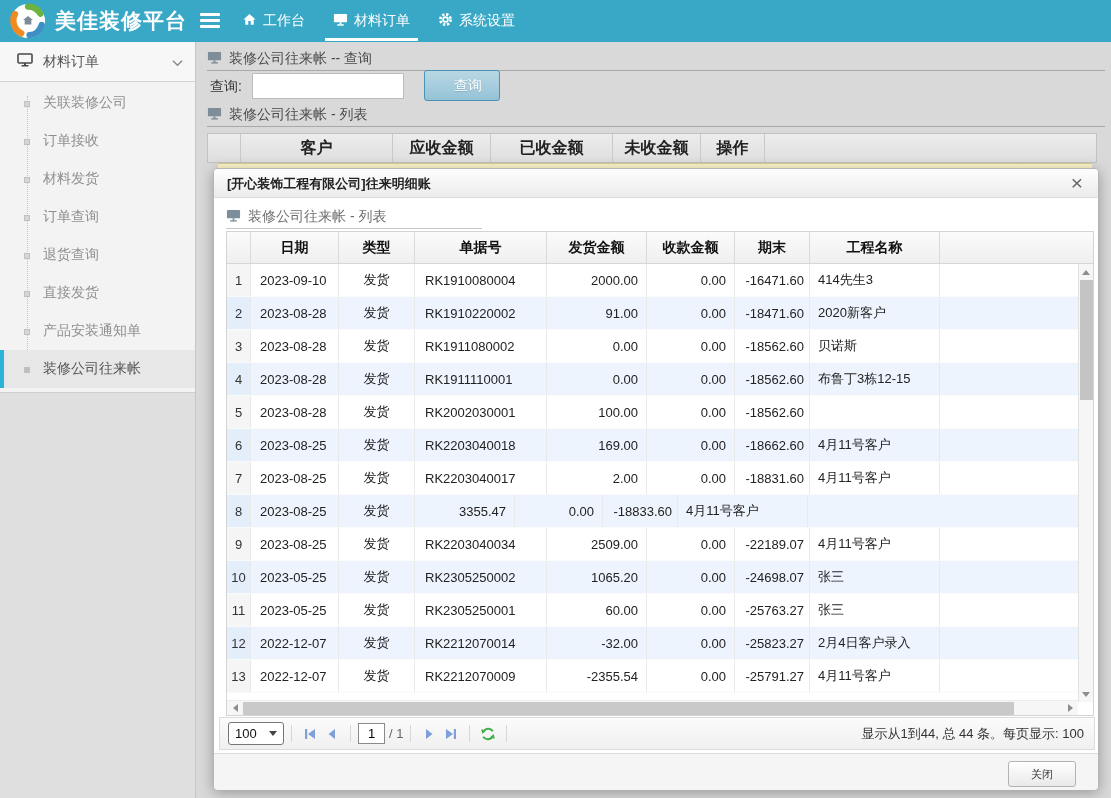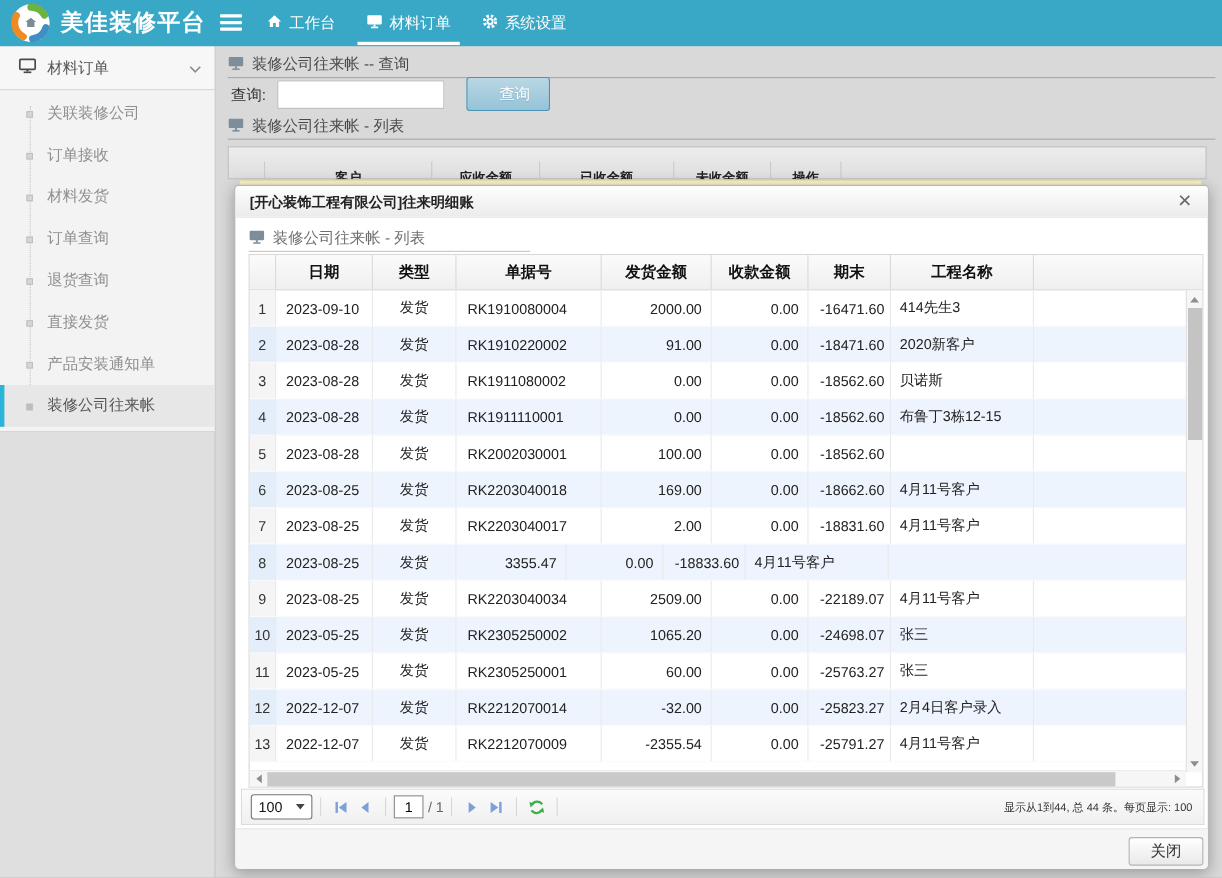--- a/index.html
+++ b/index.html
@@ -30,21 +30,21 @@
 
   
   .content { position:absolute; left:196px; top:42px; right:0; bottom:0; background:#d9d9d9; }
   .sec-head { position:absolute; left:11px; width:898px; height:24px; display:flex; align-items:center; gap:7px; color:#4a4a4a; font-size:14px; border-bottom:1px solid #a8a8a8; }
   .sec1 { top:5px; }
   .sec2 { top:61px; }
   .query-label { position:absolute; left:14px; top:36px; font-size:14px; color:#333; }
   .query-input { position:absolute; left:56px; top:31px; width:152px; height:26px; border:1px solid #bcbcbc; background:#fff; font-size:14px; padding:0 6px; }
   .query-btn { position:absolute; left:228px; top:28px; width:76px; height:31px; background:linear-gradient(#b9d7e4,#95c3d7); border:1px solid #4b93b4; border-radius:3px; color:#fff; font-size:14px; display:flex; align-items:center; justify-content:center; cursor:pointer; text-shadow:0 1px 1px rgba(0,0,0,.15);padding-left:12px; }
   .main-thead { position:absolute; left:11px; top:91px; width:890px; height:30px; display:flex; background:linear-gradient(#ededed,#dedede); border:1px solid #c2c2c2; }
-  .mcell { display:flex; align-items:center; justify-content:center; font-size:12px; font-weight:bold; color:#222; border-right:1px solid #c9c9c9; height:100%;margin-top:13px; }
+  .mcell { display:flex; align-items:center; justify-content:center; font-size:16px; font-weight:bold; color:#222; border-right:1px solid #c9c9c9; height:100%; }
   .mc0{width:33px;} .mc1{width:152px;} .mc2{width:98px;} .mc3{width:122px;} .mc4{width:88px;} .mc5{width:64px;} .mc6{flex:1; border-right:none;}
   .sel-row-strip { position:absolute; left:22px; top:121px; width:874px; height:6px; background:#fcf5ca; border-top:1px solid #d5cc90; }
 
   
   .dialog { position:absolute; left:17px; top:126px; width:886px; height:622px; background:#fff; border:1px solid #b6b6b6; border-radius:4px; box-shadow:0 3px 14px rgba(0,0,0,.3); z-index:10; }
   .dlg-titlebar { position:absolute; left:0; top:0; right:0; height:29px; background:linear-gradient(#fefefe,#ebebeb); border-bottom:1px solid #dcdcdc; border-radius:4px 4px 0 0; }
   .dlg-title { position:absolute; left:13px; top:0; line-height:29px; font-size:13px; font-weight:bold; color:#222; }
   .dlg-close { position:absolute; right:10px; top:1px; width:22px; height:26px; font-size:21px; color:#666; display:flex; align-items:center; justify-content:center; cursor:pointer; font-weight:300; }
   .dlg-sec { position:absolute; left:12px; top:36px; width:256px; height:24px; display:flex; align-items:center; gap:7px; color:#6e6e6e; font-size:14px; border-bottom:1px solid #c6c6c6; }
 
@@ -80,24 +80,24 @@
   .tri-right { width:0; height:0; border-top:4px solid transparent; border-bottom:4px solid transparent; border-left:5px solid #8d8d8d; }
   .hthumb { position:absolute; top:1px; left:16px; right:64px; height:13px; background:#c9c9c9; cursor:pointer; }
 
   .pager { position:absolute; left:5px; top:548px; width:876px; height:33px; background:linear-gradient(#fbfbfb,#f0f0f0); border:1px solid #dcdcdc; display:flex; align-items:center; padding:0 10px 0 8px; }
   .pg-size { width:56px; height:23px; border:1px solid #767676; border-radius:3px; background:#fff; display:flex; align-items:center; justify-content:space-between; padding:0 6px; font-size:13px; color:#111; cursor:pointer; }
   .pg-chevron { width:0; height:0; border-left:4px solid transparent; border-right:4px solid transparent; border-top:5px solid #444; }
   .pg-sep { width:1px; height:17px; background:#d7d7d7; margin:0 7px; }
   .pg-ico { width:18px; height:18px; display:flex; align-items:center; justify-content:center; cursor:pointer; margin:0 2px; }
   .pg-input { width:27px; height:21px; border:1px solid #8a8a8a; background:#fff; text-align:center; font-size:13px; margin-right:4px; }
   .pg-total { font-size:13px; color:#666; }
-  .pg-summary { position:absolute; right:10px; font-size:10px; color:#333; }
+  .pg-summary { position:absolute; right:10px; font-size:13px; color:#333; }
 
   .dlg-footer { position:absolute; left:0; top:584px; right:0; height:37px; background:#f5f5f5; border-top:1px solid #dcdcdc; border-radius:0 0 4px 4px; }
-  .close-btn { position:absolute; right:4px; top:7px; width:68px; height:26px; border:1px solid #b3b3b3; border-radius:3px; background:linear-gradient(#ffffff,#e9e9e9); font-size:14px; color:#333; display:flex; align-items:center; justify-content:center; cursor:pointer; }
+  .close-btn { position:absolute; right:22px; top:7px; width:68px; height:26px; border:1px solid #b3b3b3; border-radius:3px; background:linear-gradient(#ffffff,#e9e9e9); font-size:11px; color:#333; display:flex; align-items:center; justify-content:center; cursor:pointer; }
 </style>
 </head>
 <body>
 
 <div id="screen">
 
   <div class="topbar">
     <div class="logo">
       <svg viewBox="0 0 40 40" width="36" height="36">
         <circle cx="20" cy="20" r="19" fill="#ffffff"></circle>

